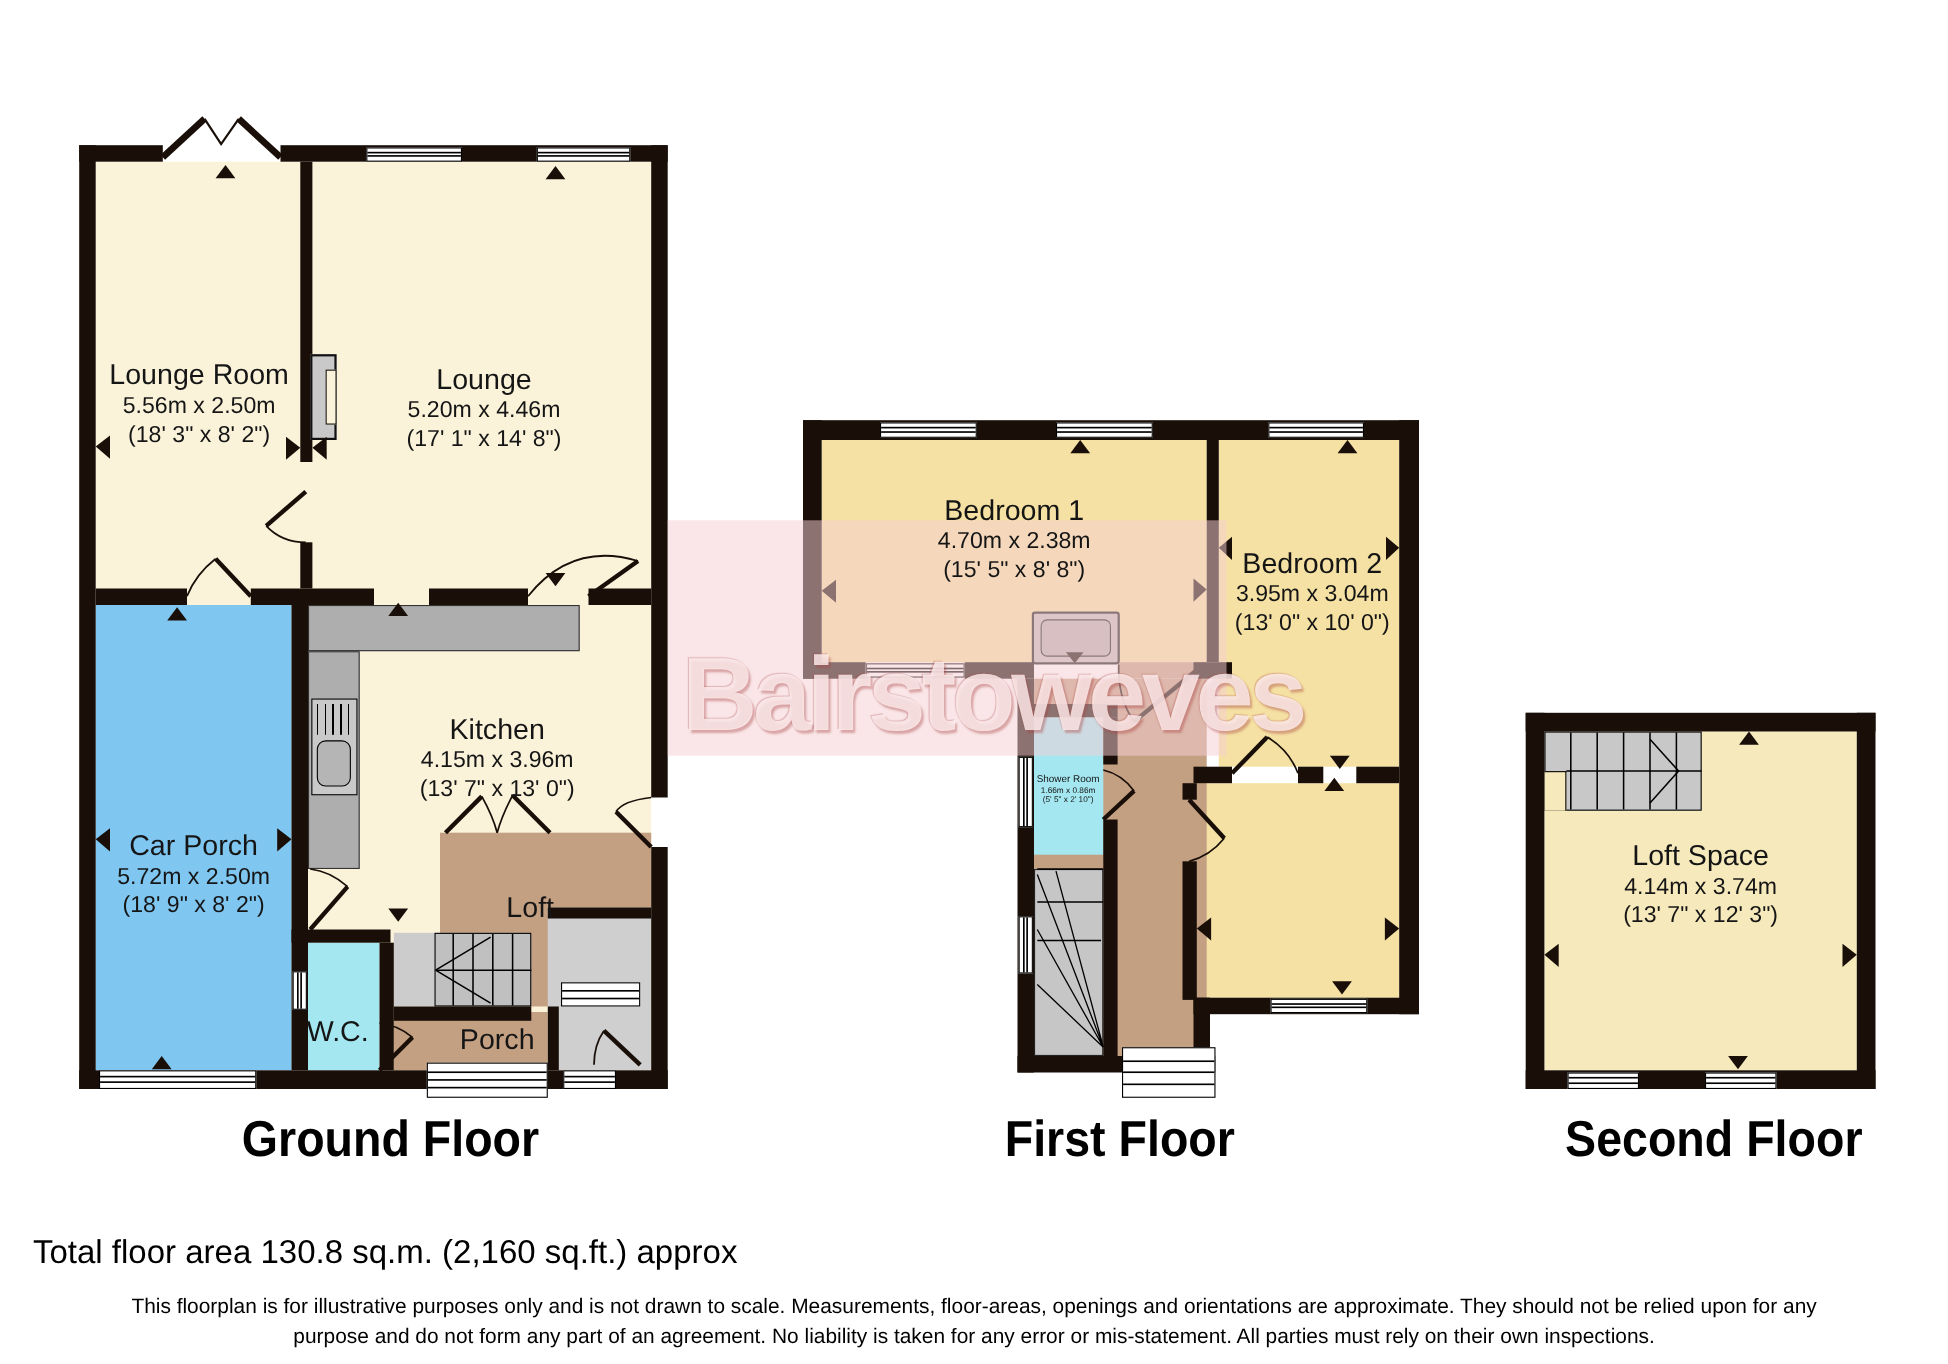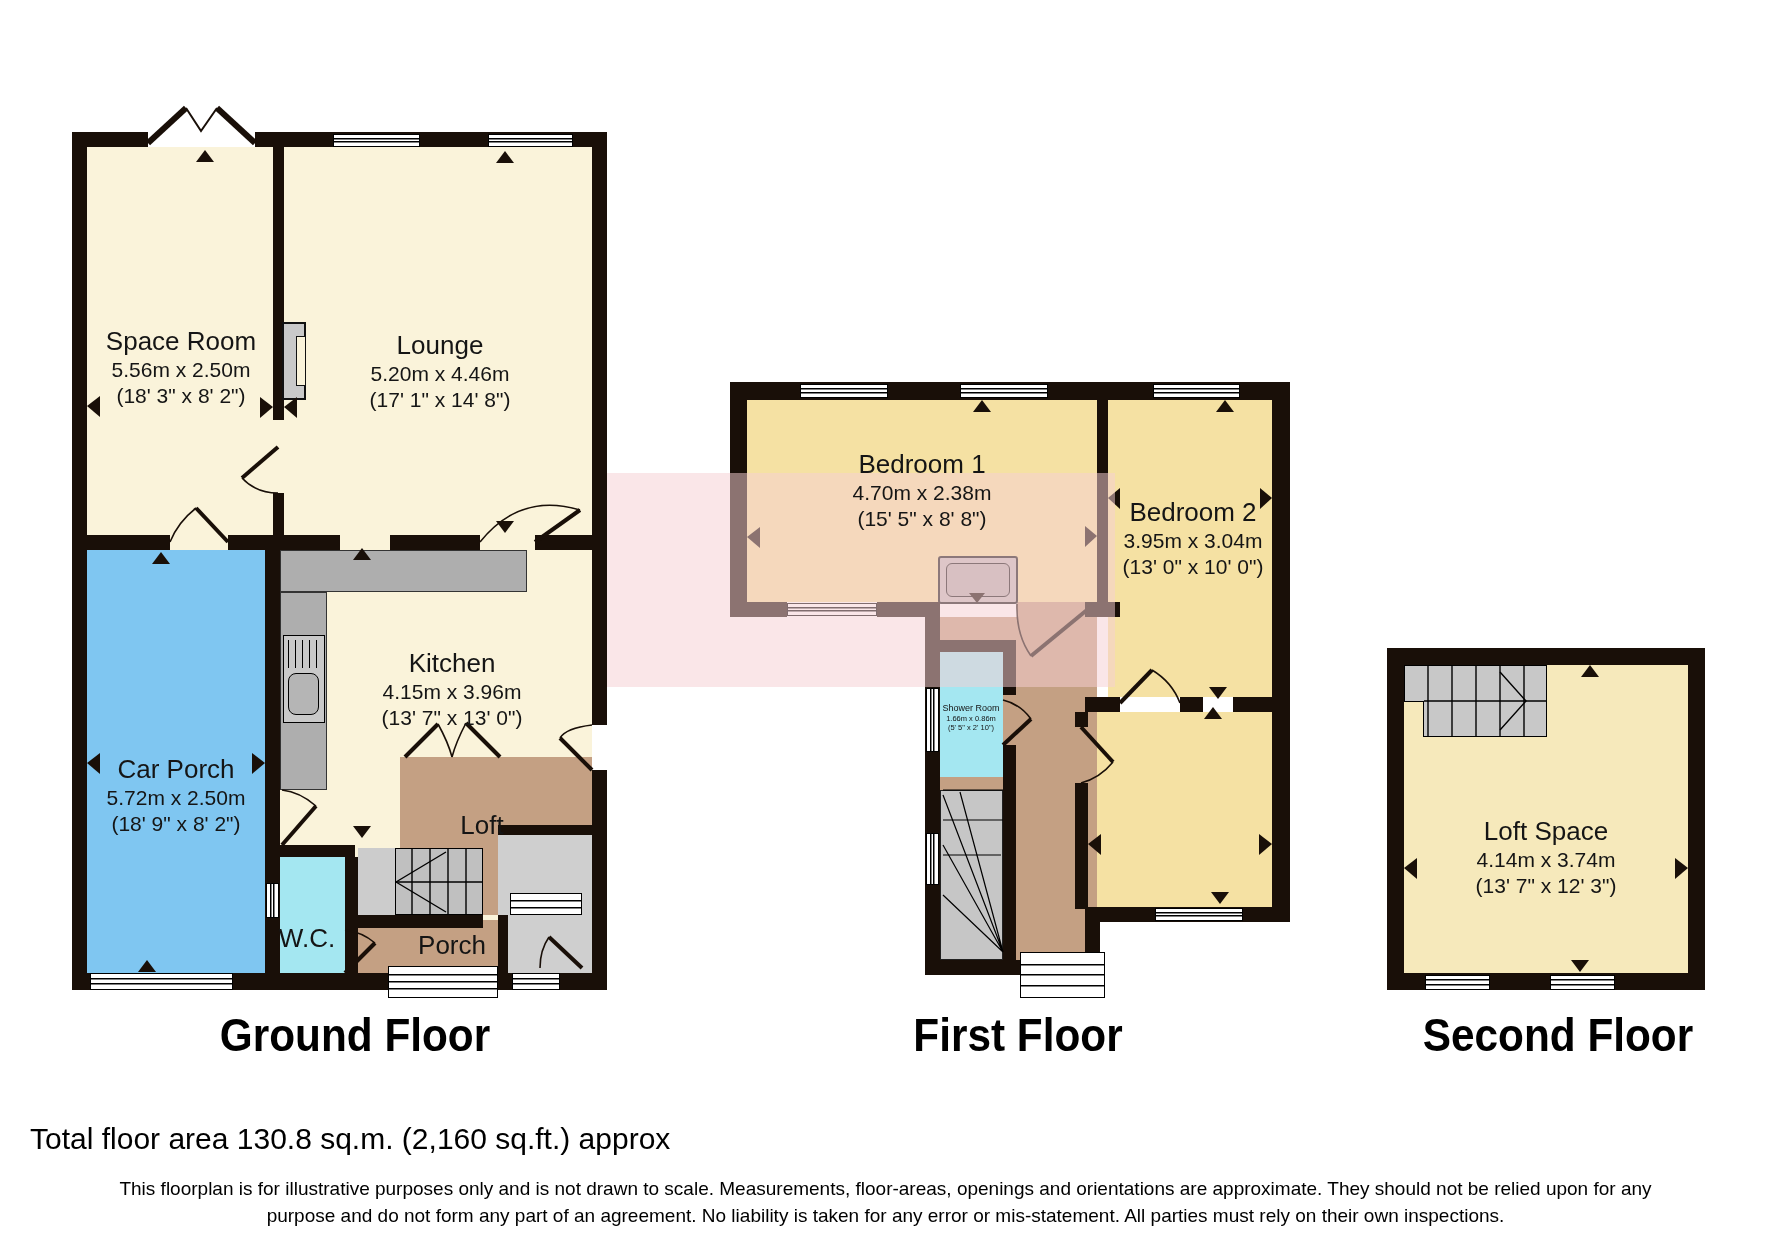--- a/index.html
+++ b/index.html
@@ -205,23 +205,24 @@
       <polygon points="1211,892 1229,892 1220,904"></polygon>
       <polygon points="969,593 985,593 977,603"></polygon>
       <polygon points="1581,677 1599,677 1590,665"></polygon>
       <polygon points="1417,858 1417,879 1404,868"></polygon>
       <polygon points="1675,858 1675,879 1688,868"></polygon>
       <polygon points="1571,960 1589,960 1580,972"></polygon>
     </g>
   </svg>
 
   <div class="band"></div>
+  <div class="wm">Bairstoweves</div>
 
   <div class="rlabel" style="left:181px;top:367px">
-    <div class="rname">Space Room</div>
+    <div class="rname">Lounge Room</div>
     <div class="rdim">5.56m x 2.50m</div>
     <div class="rdim">(18' 3" x 8' 2")</div>
   </div>
   <div class="rlabel" style="left:440px;top:371px">
     <div class="rname">Lounge</div>
     <div class="rdim">5.20m x 4.46m</div>
     <div class="rdim">(17' 1" x 14' 8")</div>
   </div>
   <div class="rlabel" style="left:452px;top:689px">
     <div class="rname">Kitchen</div>
@@ -252,21 +253,21 @@
     <div class="rname">Bedroom 2</div>
     <div class="rdim">3.95m x 3.04m</div>
     <div class="rdim">(13' 0" x 10' 0")</div>
   </div>
   <div class="rlabel rlabel-sm" style="left:971px;top:717px">
     <div class="rname">Shower Room</div>
     <div class="rdim">1.66m x 0.86m</div>
     <div class="rdim">(5' 5" x 2' 10")</div>
   </div>
 
-  <div class="rlabel" style="left:1546px;top:857px">
+  <div class="rlabel" style="left:1546px;top:804px">
     <div class="rname">Loft Space</div>
     <div class="rdim">4.14m x 3.74m</div>
     <div class="rdim">(13' 7" x 12' 3")</div>
   </div>
 
   <div class="floor-title" style="left:355px;top:1008px">Ground Floor</div>
   <div class="floor-title" style="left:1018px;top:1008px">First Floor</div>
   <div class="floor-title" style="left:1558px;top:1008px">Second Floor</div>
 
   <div class="total">Total floor area 130.8 sq.m. (2,160 sq.ft.) approx</div>

